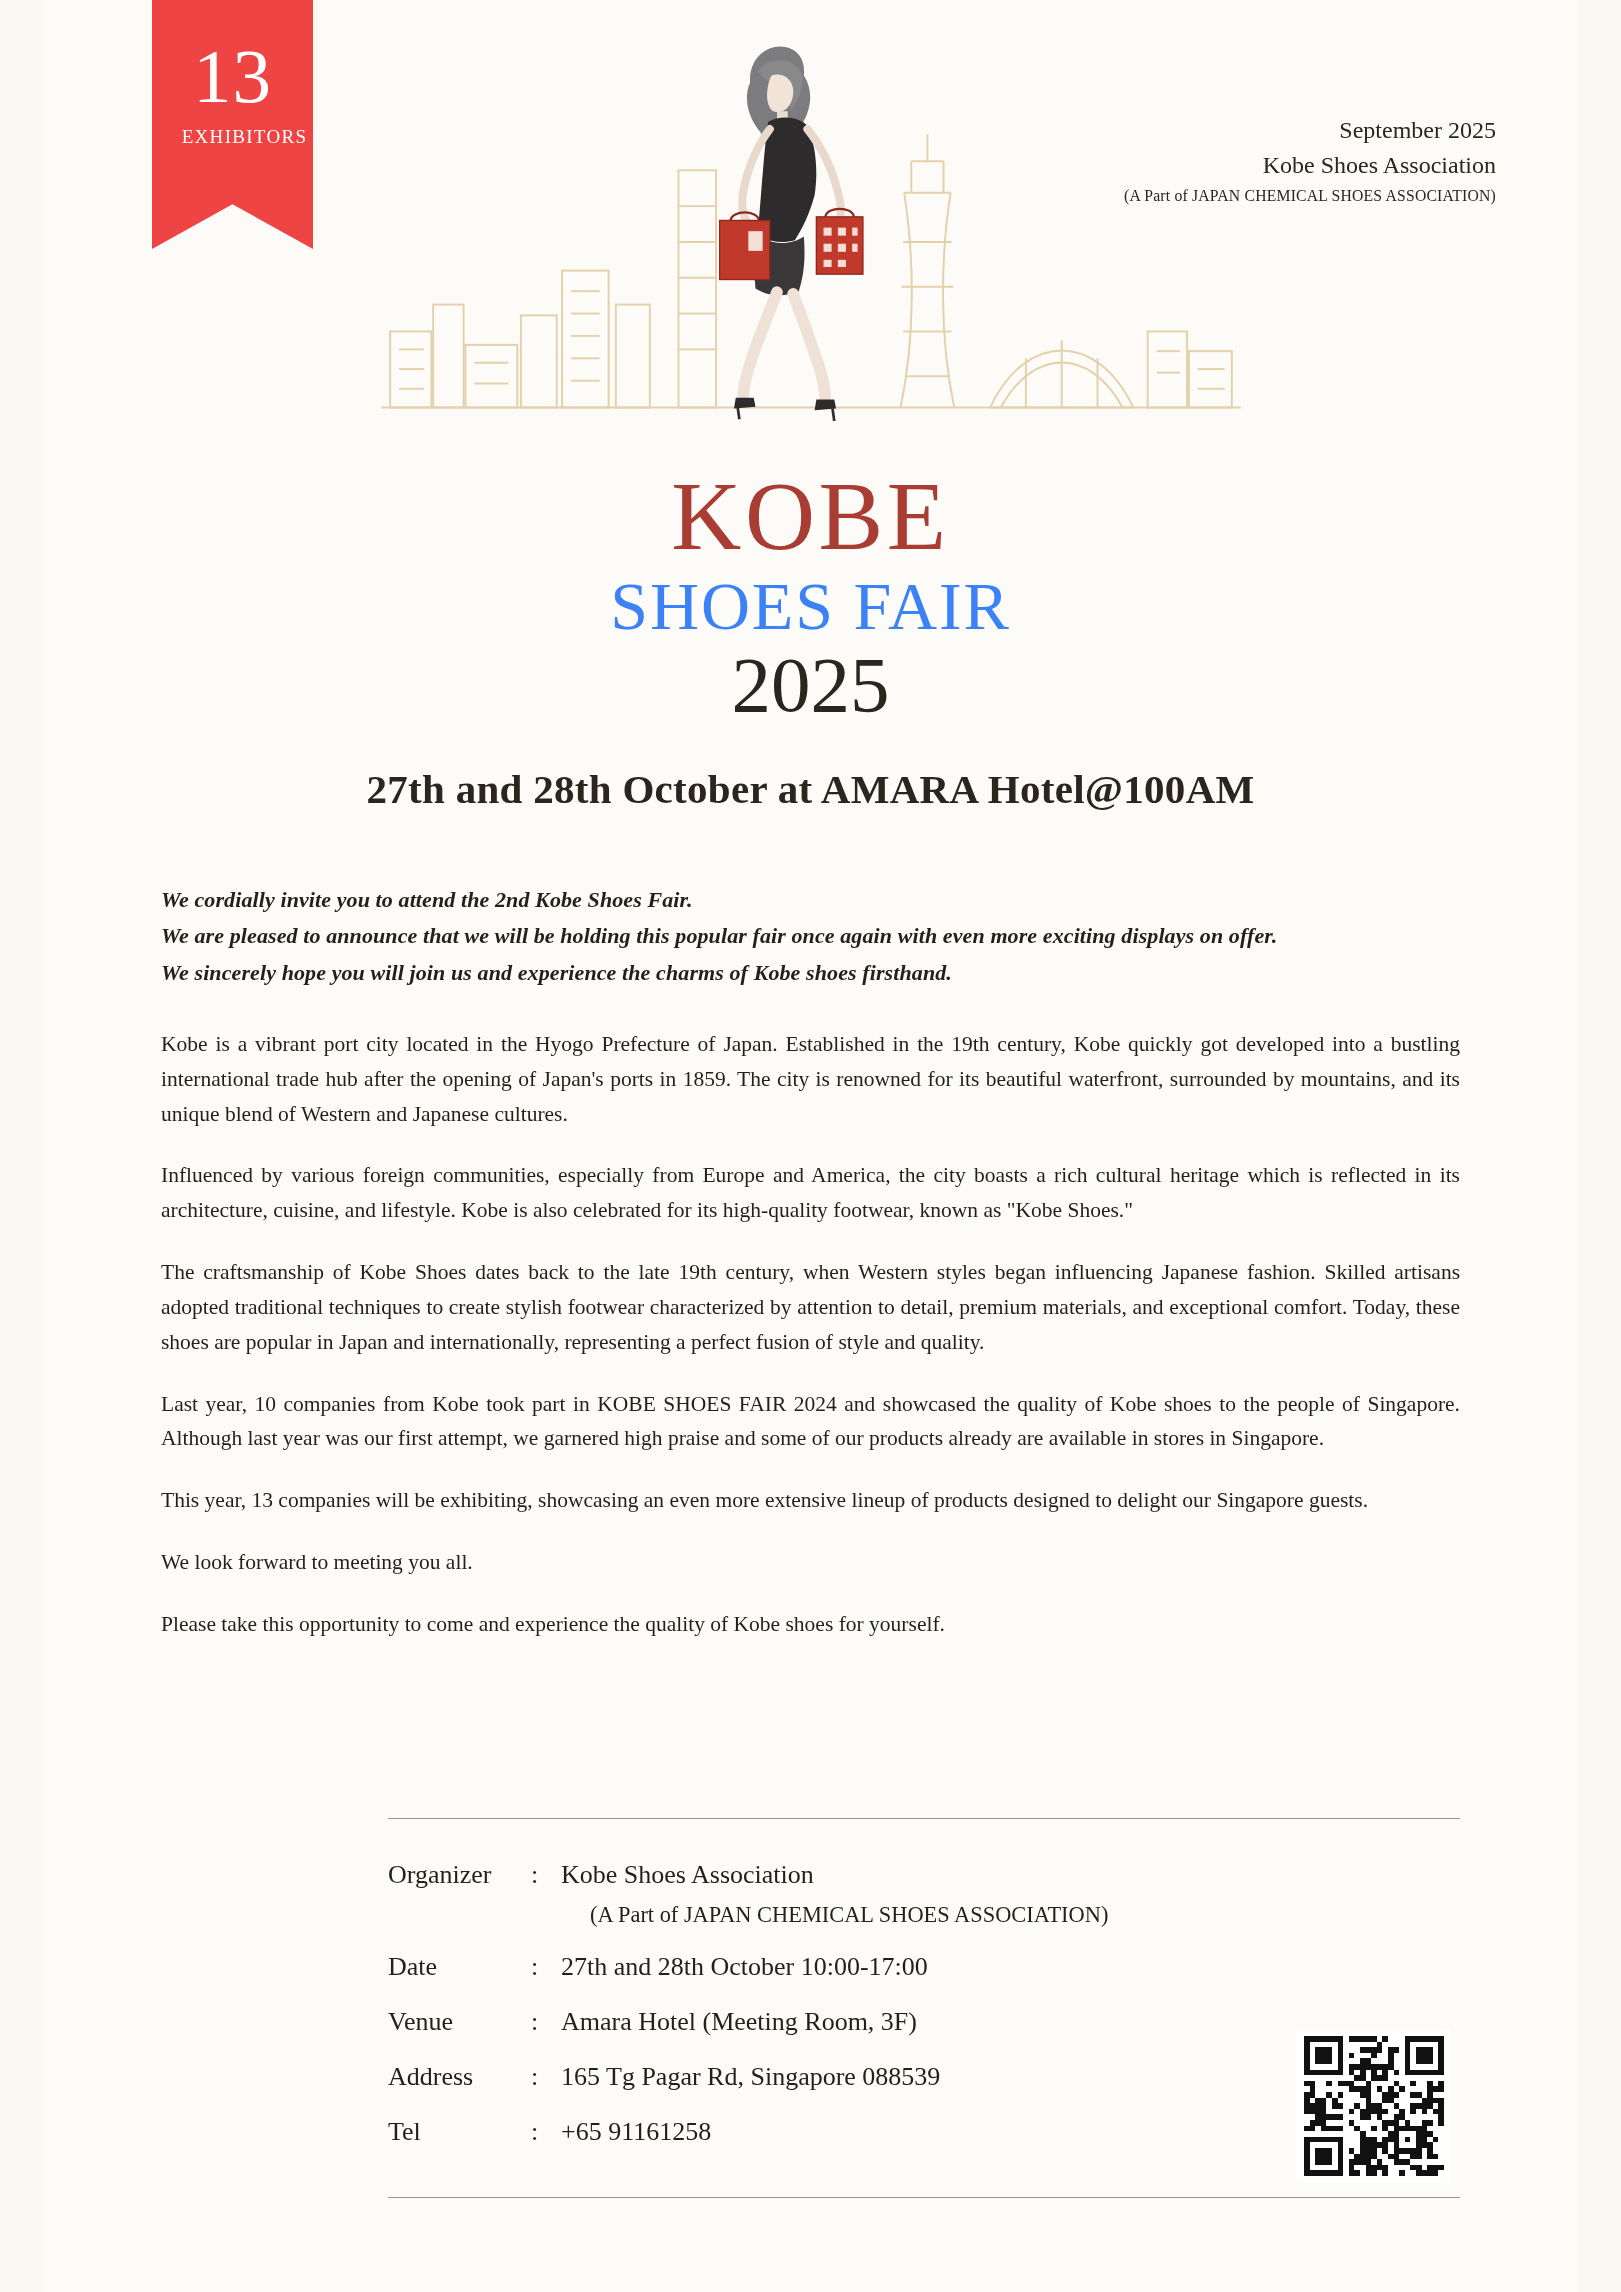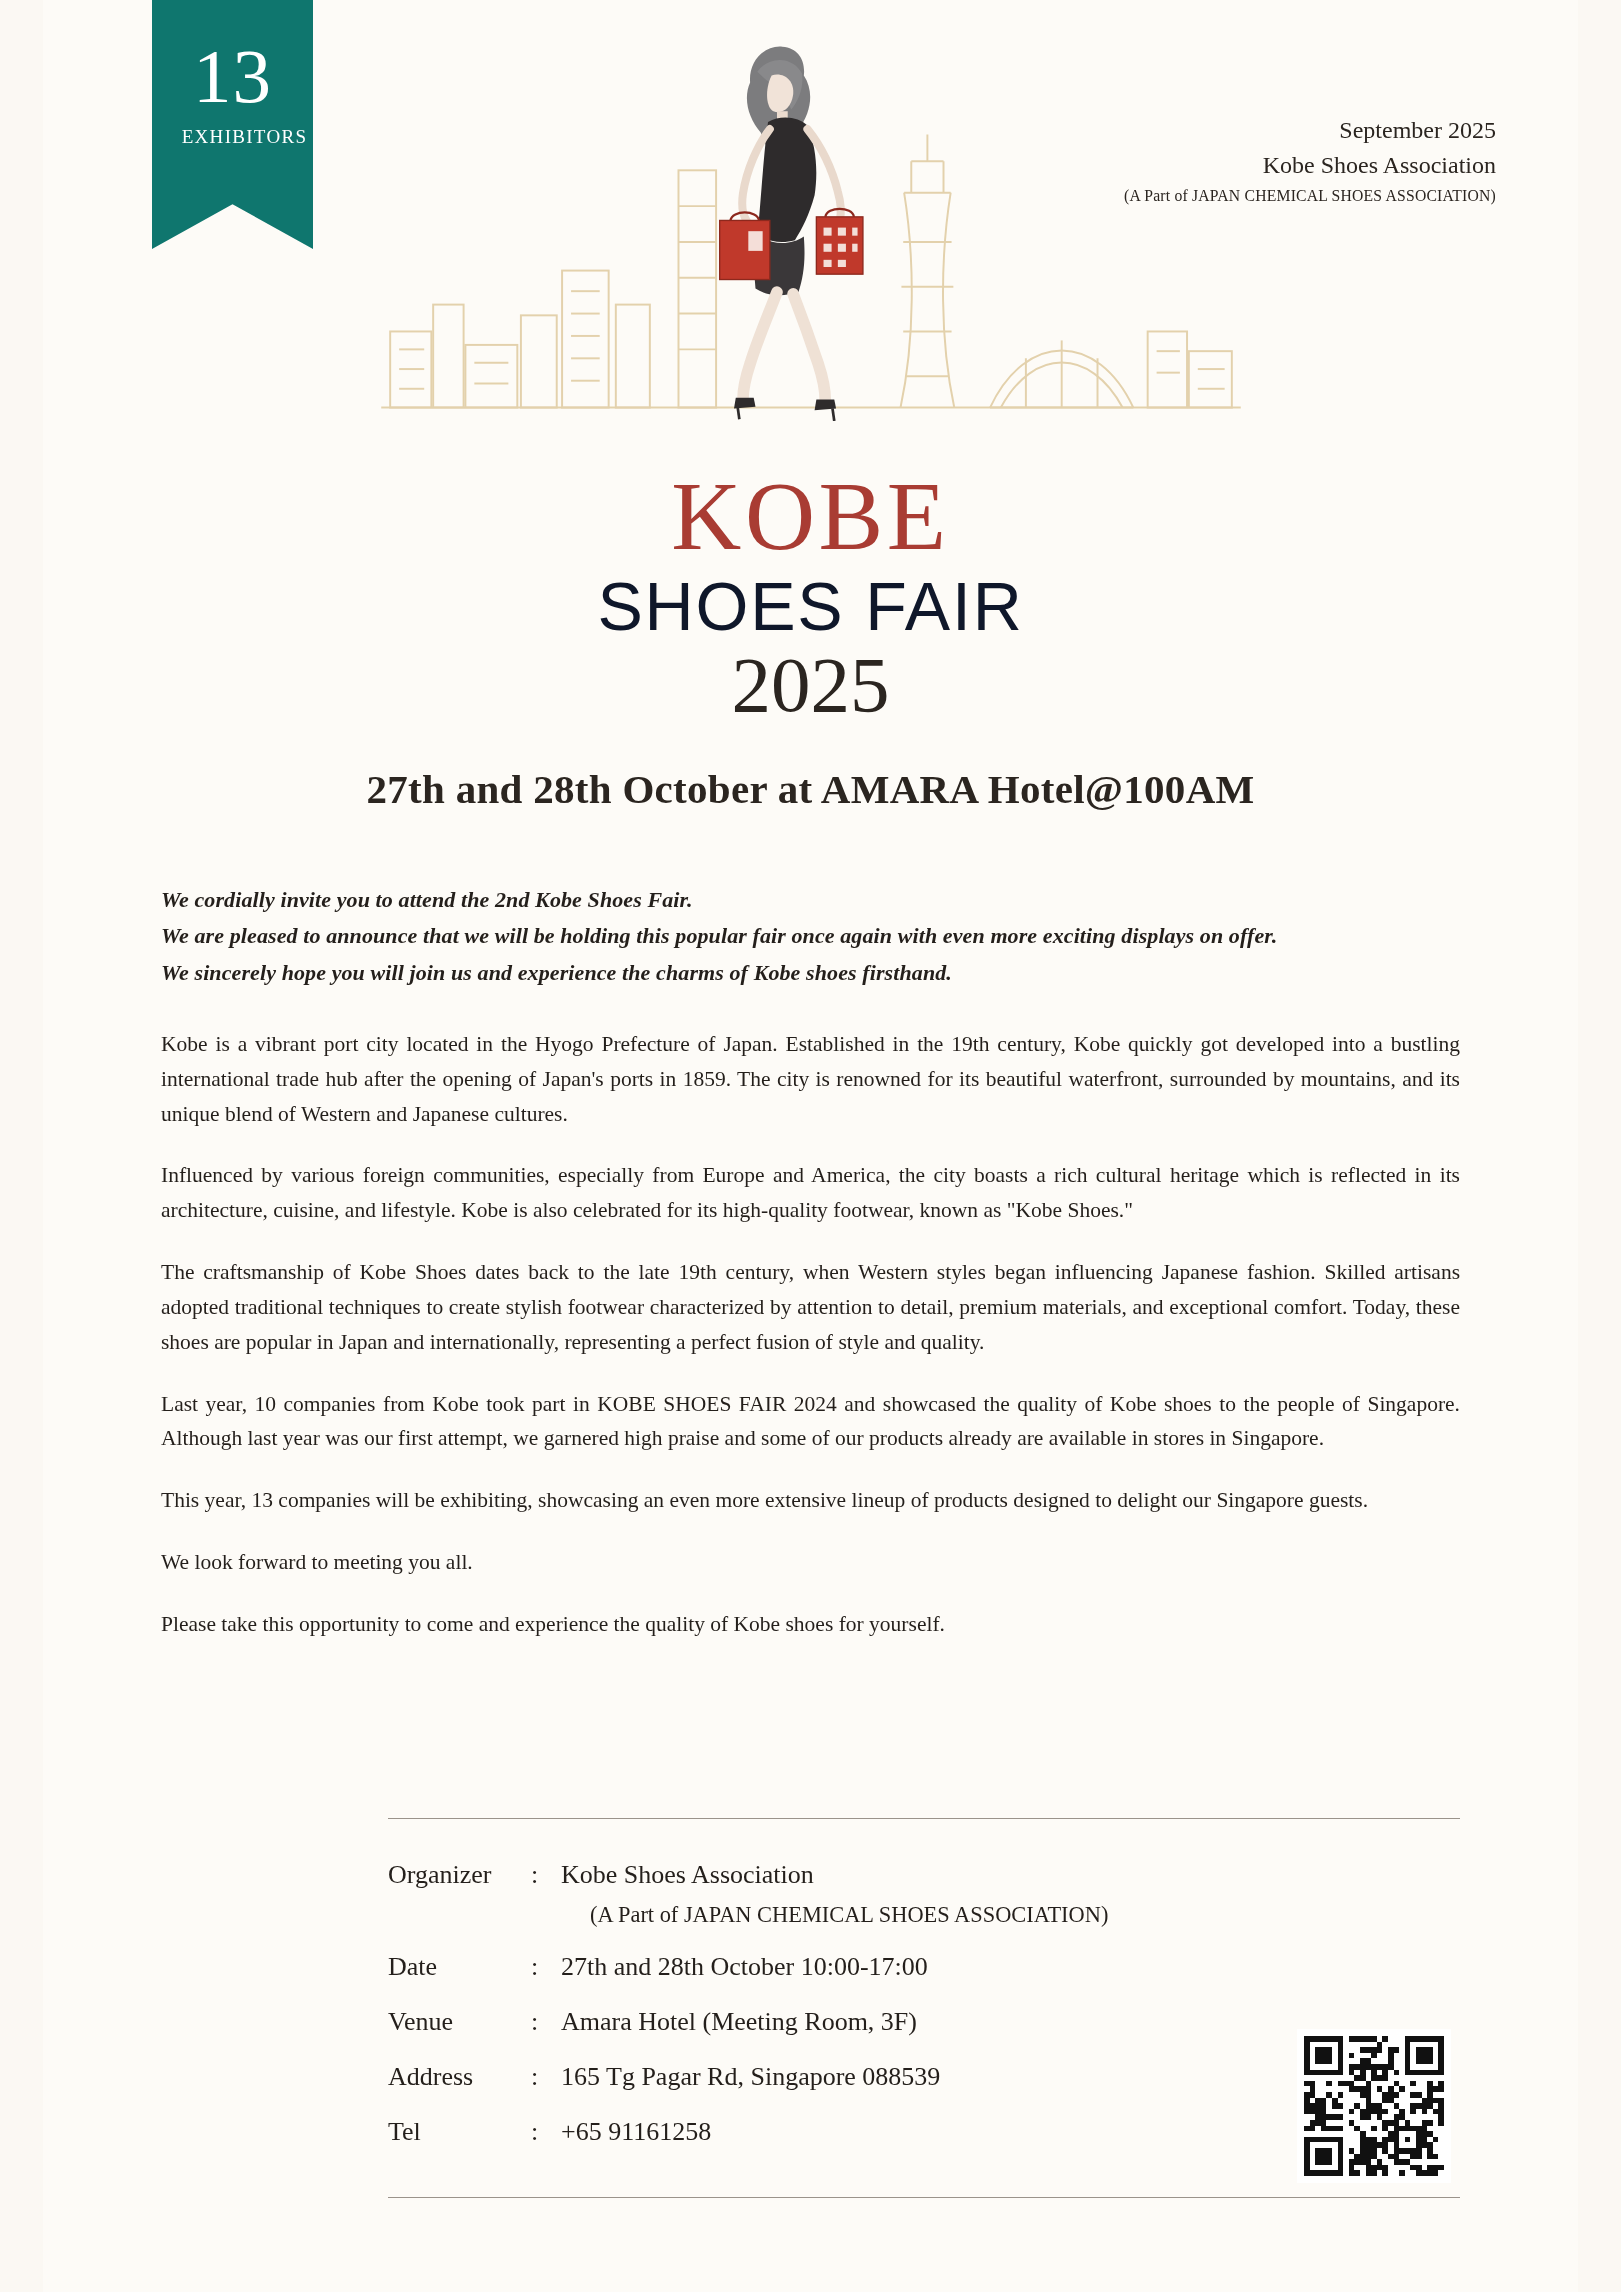--- a/index.html
+++ b/index.html
@@ -27,21 +27,21 @@
     background: #fdfbf7;
   }
 
   
   .ribbon {
     position: absolute;
     left: 109px;
     top: 0;
     width: 161px;
     height: 249px;
-    background: #0f766e;
+    background: #ef4444;
     color: #fff;
     text-align: center;
     clip-path: polygon(0 0, 100% 0, 100% 100%, 50% 82%, 0 100%);
     z-index: 5;
   }
   .ribbon-num {
     font-size: 77px;
     line-height: 1;
     padding-top: 38px;
     font-family: "Liberation Serif", serif;
@@ -93,25 +93,25 @@
   .kobe {
     font-size: 97px;
     color: #a93c33;
     letter-spacing: 3.6px;
     line-height: 1.08;
     margin-top: 21.5px;
     font-family: "Liberation Serif", serif;
   }
   .shoesfair {
     font-size: 68px;
-    color: #0f172a;
+    color: #3b82f6;
     letter-spacing: 1.8px;
     line-height: 1.05;
     margin-top: 1.8px;
-    font-family: Liberation Sans, sans-serif;
+    font-family: Liberation Serif, serif;
   }
   .year {
     font-size: 79px;
     color: #2b2520;
     line-height: 1.05;
     margin-top: 1.8px;
     font-family: "Liberation Serif", serif;
   }
   .when {
     font-size: 41px;

